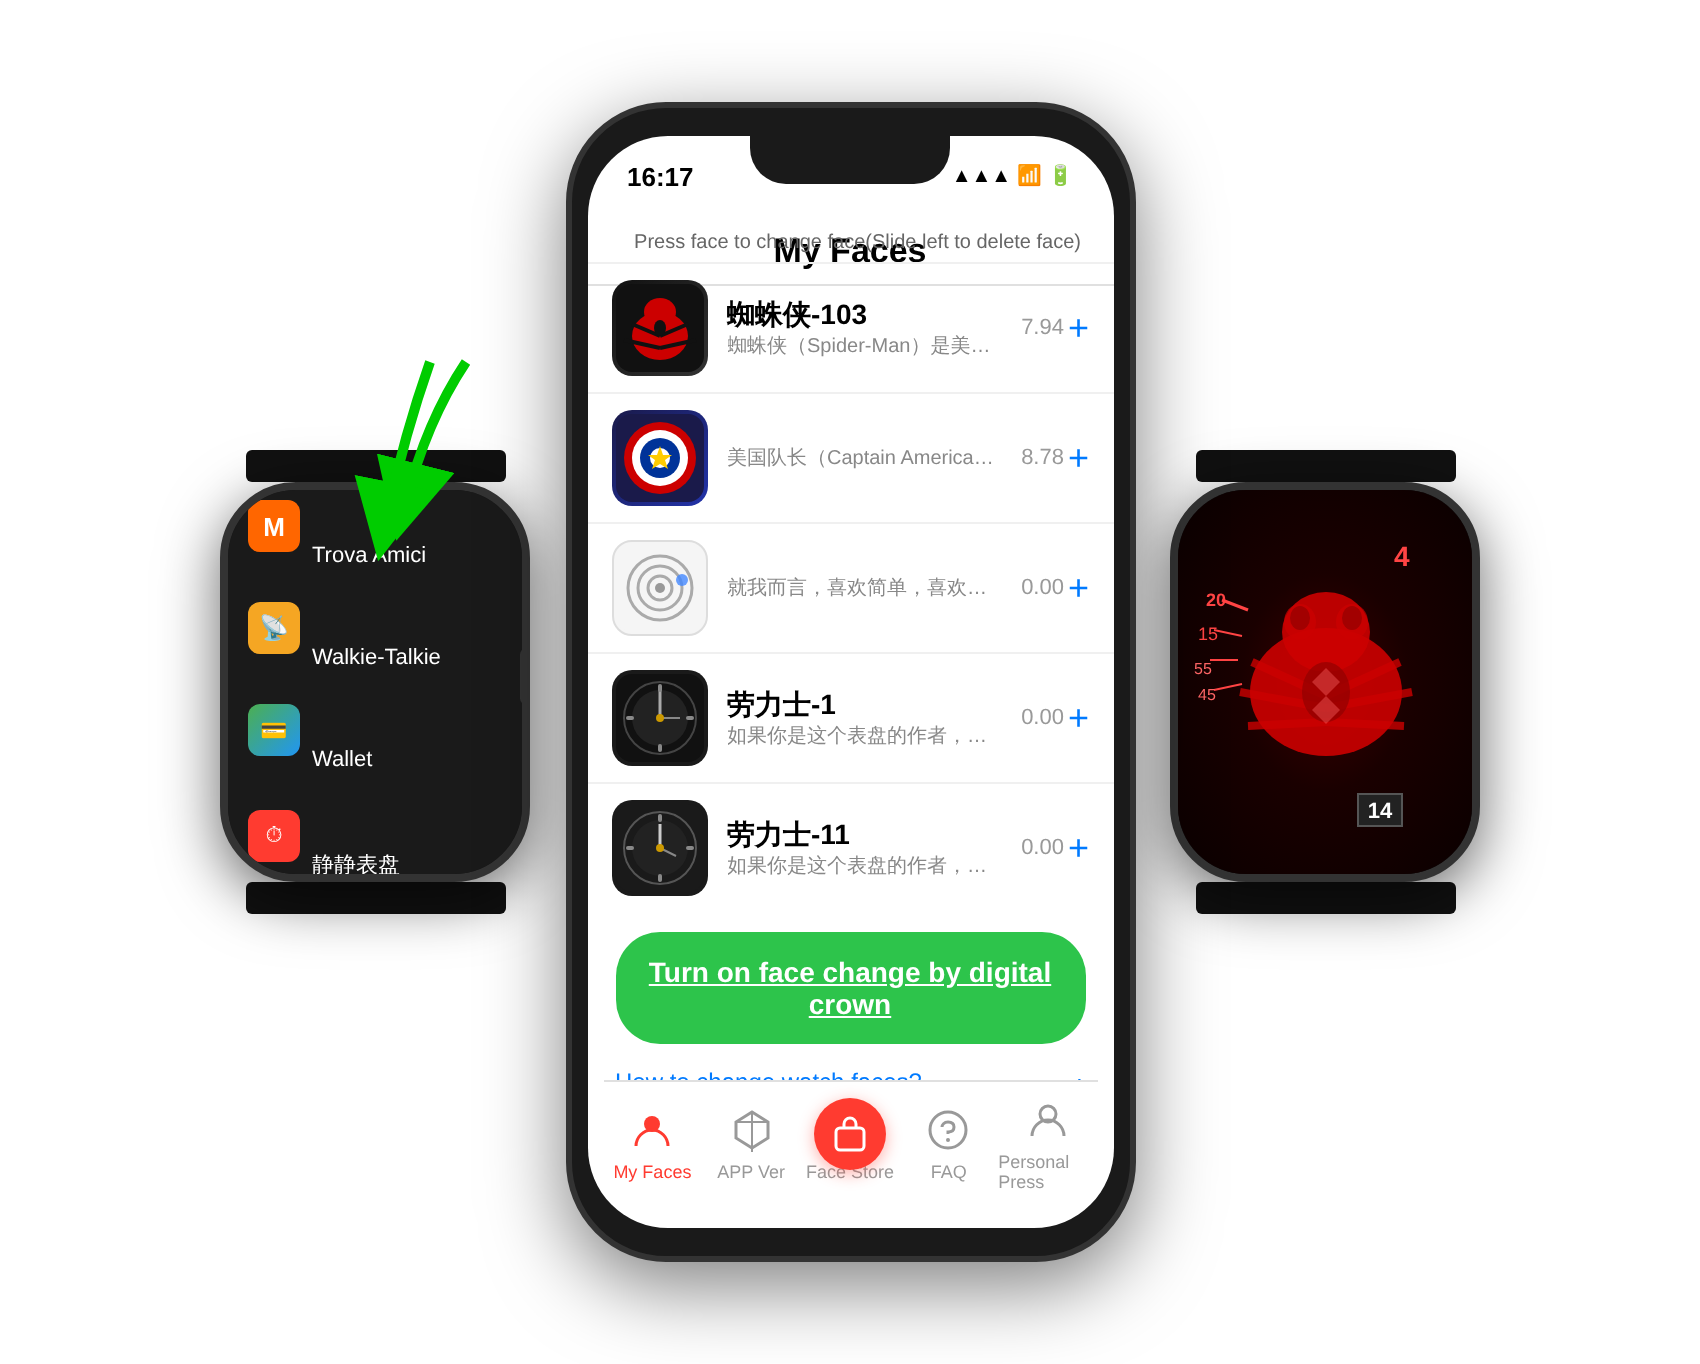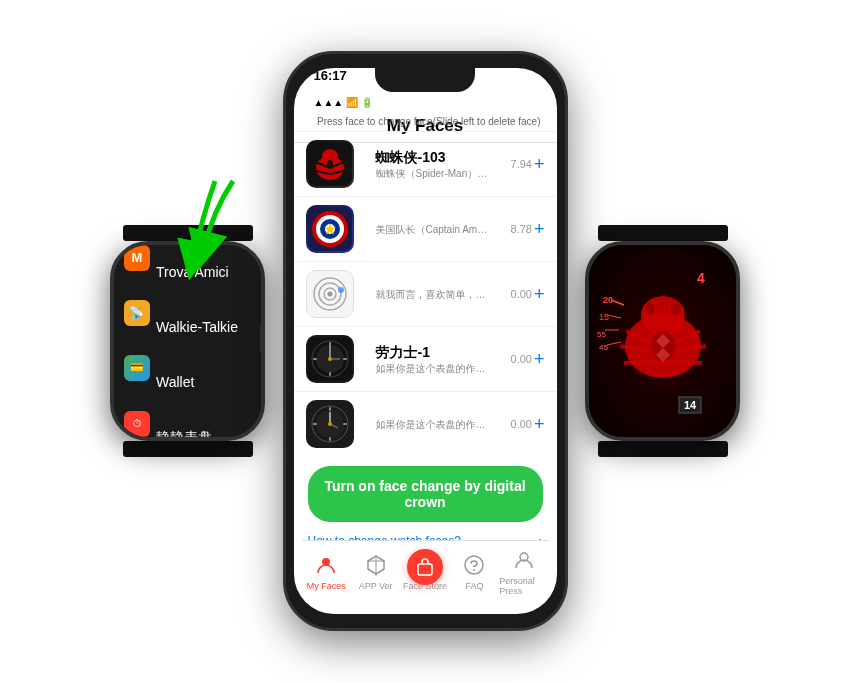--- a/index.html
+++ b/index.html
@@ -50,21 +50,21 @@
       justify-content: center;
       font-size: 14px;
       margin-right: 6px;
       flex-shrink: 0;
     }
 
     .icon-orange { background: #FF6600; }
 
     .watch-menu-text {
       color: white;
-      font-size: 14px;
+      font-size: 11px;
       font-weight: 500;
       margin-top: 29px;
     }
 
     
     .iphone {
       width: 285px;
       height: 580px;
       background: #1a1a1a;
       border-radius: 50px;
@@ -93,27 +93,26 @@
       position: absolute;
       top: 0;
       left: 50%;
       transform: translateX(-50%);
       z-index: 10;
     }
 
     .status-bar {
       height: 44px;
       display: flex;
-      align-items: flex-start;
+      align-items: center;
       justify-content: space-between;
       padding: 0 20px 4px;
       font-size: 11px;
       font-weight: 600;
       color: black;
-      flex-direction: column;
     }
 
     .status-time { font-size: 13px; font-weight: 700; }
 
     .status-icons {
       display: flex;
       align-items: center;
       gap: 3px;
       font-size: 10px;
     }
@@ -141,21 +140,21 @@
     .face-list {
       overflow-y: auto;
       flex: 1;
     }
 
     .face-item {
       display: flex;
       align-items: center;
       padding: 8px 12px;
       border-bottom: 1px solid #f0f0f0;
-      gap: 22px;
+      gap: 10px;
     }
 
     .face-thumb {
       width: 48px;
       height: 48px;
       border-radius: 10px;
       flex-shrink: 0;
       overflow: hidden;
       display: flex;
       align-items: center;
@@ -217,20 +216,21 @@
 
     .digital-crown-btn {
       margin: 10px 14px 6px;
       background: #2DC44B;
       color: white;
       border-radius: 22px;
       padding: 12px;
       text-align: center;
       font-size: 14px;
       font-weight: 600;
+      text-decoration: underline;
     }
 
     .how-to-link {
       display: flex;
       justify-content: space-between;
       align-items: center;
       padding: 6px 14px;
       font-size: 12px;
       color: #007AFF;
     }
@@ -586,20 +586,21 @@
                 <line x1="22" y1="22" x2="22" y2="10" stroke="#ccc" stroke-width="1.5"></line>
                 <line x1="22" y1="22" x2="30" y2="26" stroke="#888" stroke-width="1"></line>
                 <circle cx="22" cy="22" r="2" fill="#cc9900"></circle>
                 <rect x="21" y="5" width="2" height="4" fill="#888" rx="1"></rect>
                 <rect x="21" y="35" width="2" height="4" fill="#888" rx="1"></rect>
                 <rect x="5" y="21" width="4" height="2" fill="#888" rx="1"></rect>
                 <rect x="35" y="21" width="4" height="2" fill="#888" rx="1"></rect>
               </svg>
             </div>
             <div class="face-info">
+              <div class="face-name">劳力士-11</div>
               <div class="face-desc">如果你是这个表盘的作者，请联系我...</div>
             </div>
             <div class="face-rating">
               <span>0.00</span>
               <span class="plus-icon">+</span>
             </div>
           </div>
 
         </div>
 

